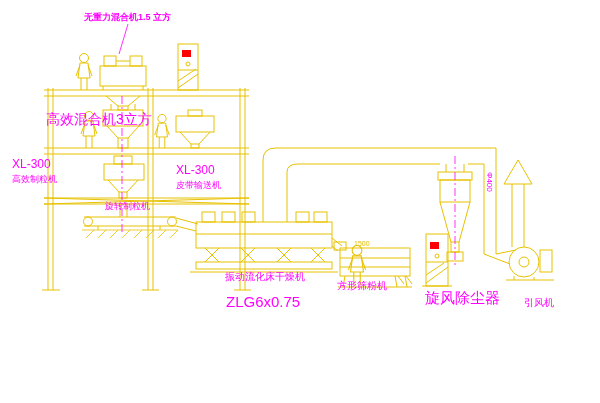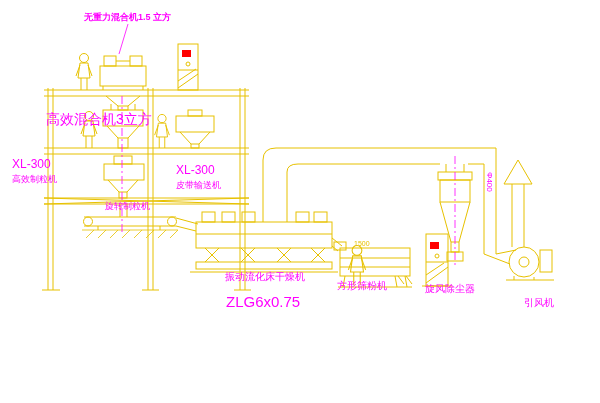--- a/index.html
+++ b/index.html
@@ -250,17 +250,17 @@
   <div class="lbl" style="left:176px;top:164px;font-size:12px;">XL-300</div>
   <div class="lbl" style="left:176px;top:181px;font-size:9px;">皮带输送机</div>
 
   <div class="lbl" style="left:105px;top:202px;font-size:9px;">旋转制粒机</div>
 
   <div class="lbl" style="left:225px;top:272px;font-size:10px;">振动流化床干燥机</div>
   <div class="lbl" style="left:226px;top:294px;font-size:15px;">ZLG6x0.75</div>
 
   <div class="lbl" style="left:337px;top:281px;font-size:10px;">方形筛粉机</div>
 
-  <div class="lbl" style="left:425px;top:284px;font-size:10px;">旋风除尘器</div>
+  <div class="lbl" style="left:425px;top:290px;font-size:15px;">旋风除尘器</div>
 
   <div class="lbl" style="left:524px;top:298px;font-size:10px;">引风机</div>
 
 </div>
 
 </body></html>

